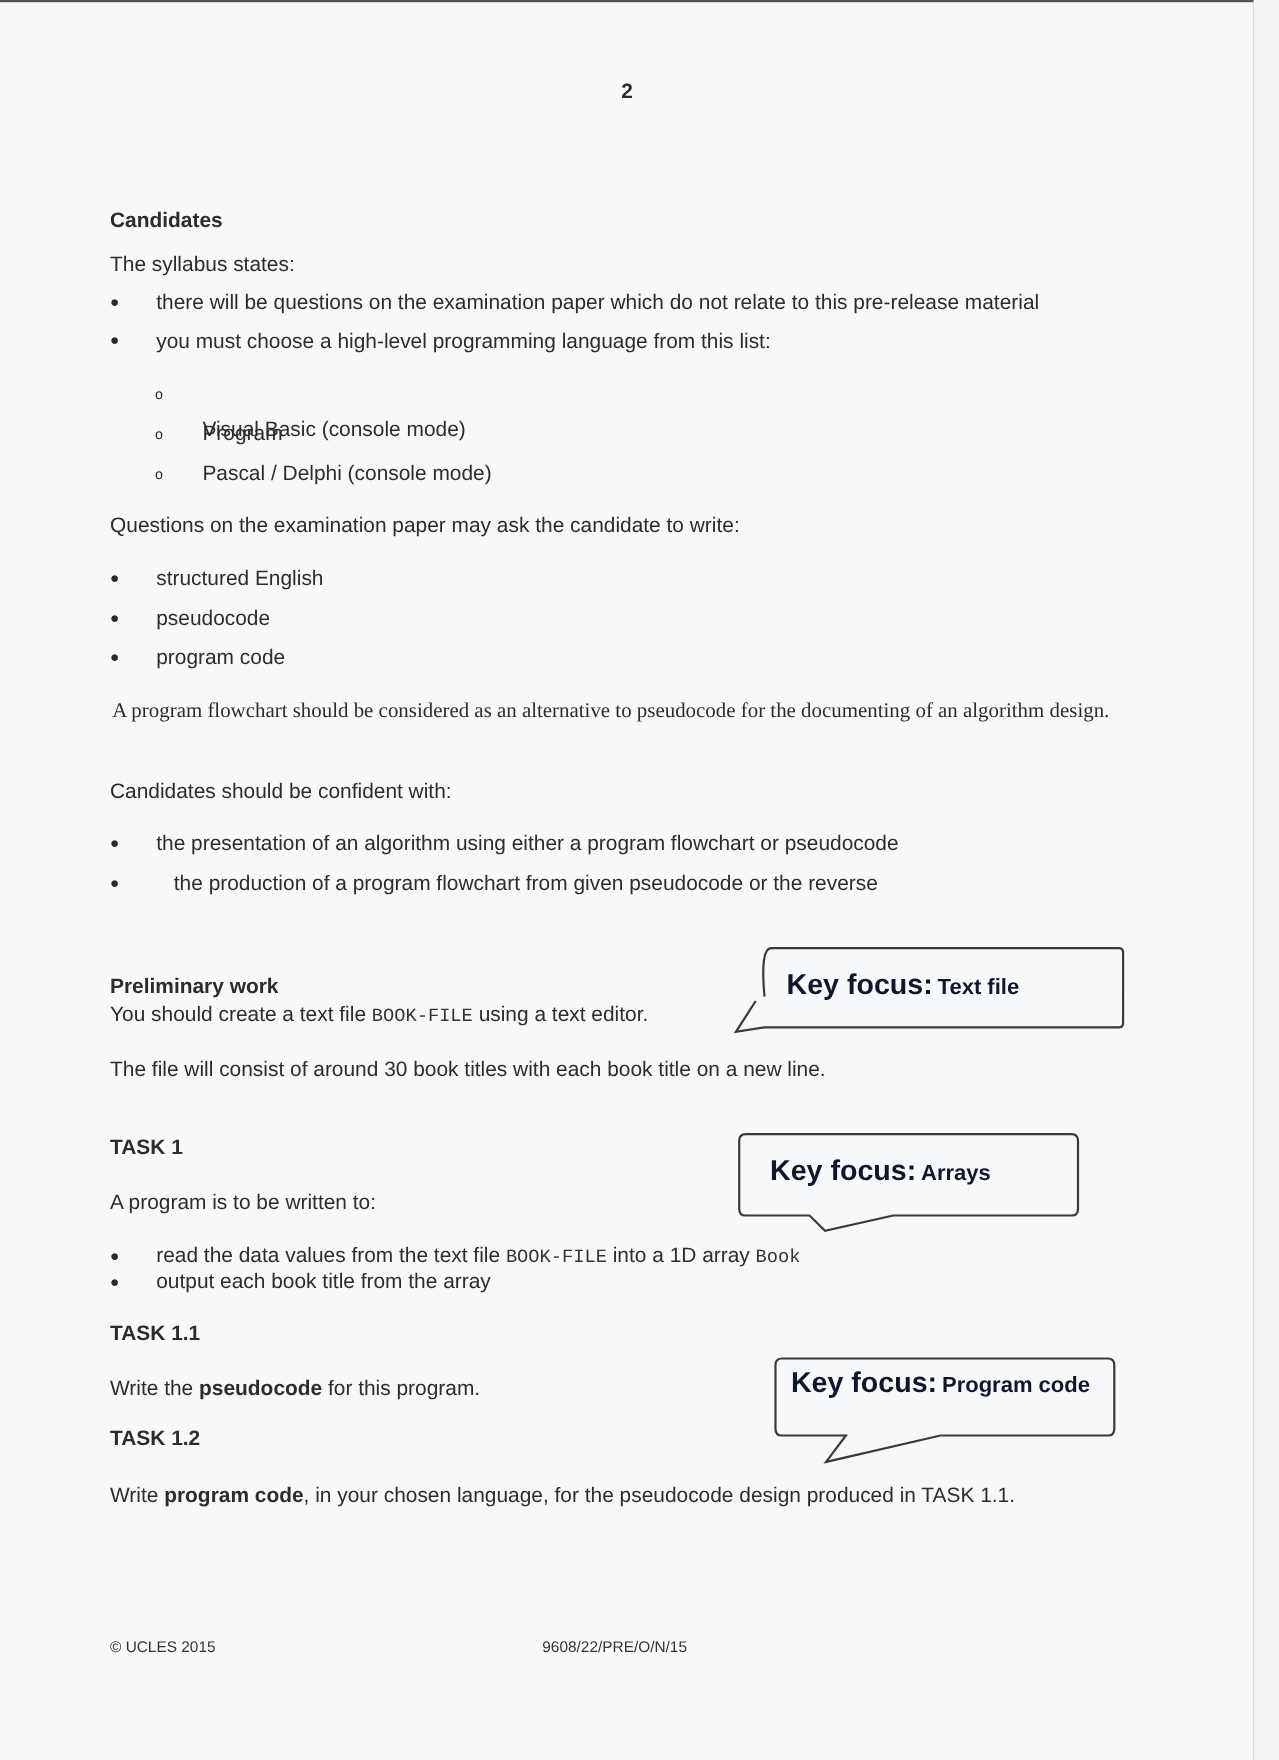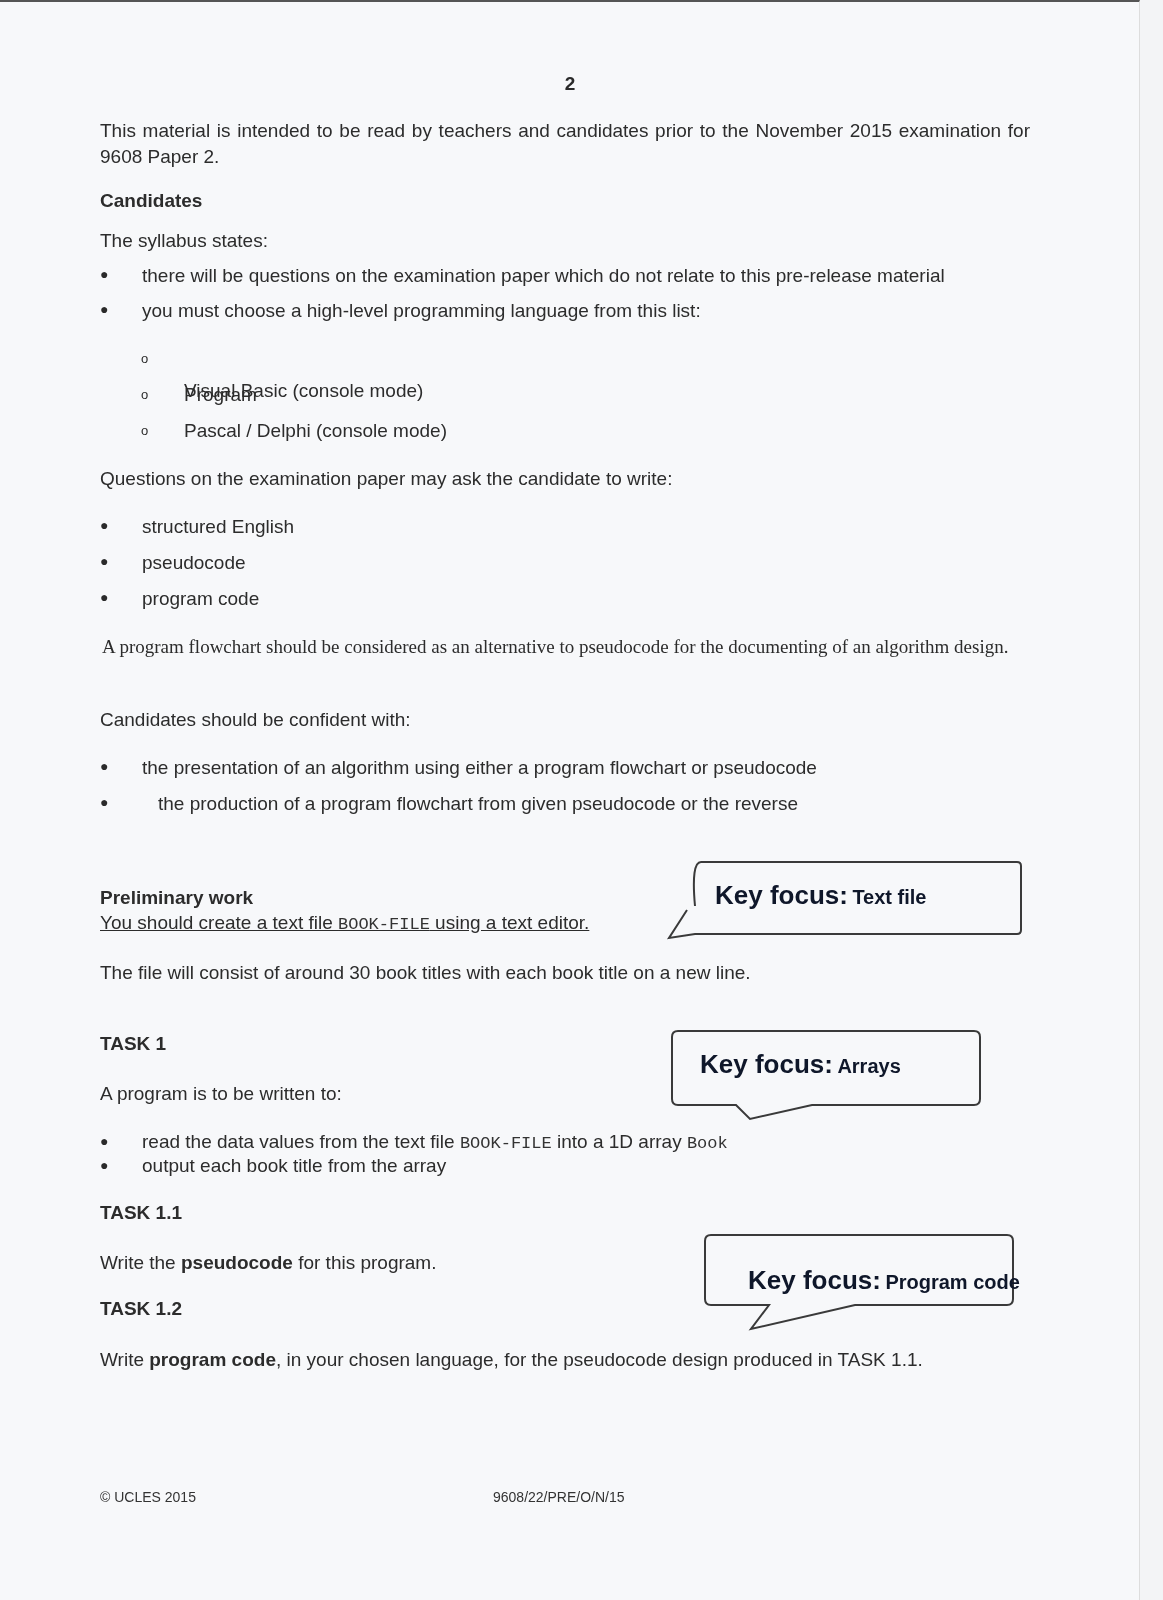--- a/index.html
+++ b/index.html
@@ -36,21 +36,20 @@
   .callout .kv { font-size: 20px; font-weight: bold; }
   .footer { font-size: 14px; color: #333; }
 </style>
 </head>
 <body>
 
 <div class="page">
 
   <div class="abs page-num">2</div>
 
-  <div class="abs body-text" style="left:100px; top:116px; width:930px; text-align:justify;">This material is intended to be read by teachers and candidates prior to the November 2015 examination for 9608 Paper 2.</div>
 
   <div class="abs heading" style="left:100px; top:188px;">Candidates</div>
 
   <div class="abs body-text" style="left:100px; top:226px;text-align:center;">The syllabus states:</div>
 
   <div class="bullet" style="left:100px; top:264px;">●</div>
   <div class="abs body-text" style="left:142px; top:261px;">there will be questions on the examination paper which do not relate to this pre-release material</div>
   <div class="bullet" style="left:100px; top:299px;">●</div>
   <div class="abs body-text" style="left:142px; top:296px;">you must choose a high-level programming language from this list:</div>
 
@@ -73,21 +72,21 @@
   <div class="abs body-text" style="left:102px; top:632px; width:935px;font-family:Liberation Serif, serif;">A program flowchart should be considered as an alternative to pseudocode for the documenting of an algorithm design.</div>
 
   <div class="abs body-text" style="left:100px; top:705px;">Candidates should be confident with:</div>
 
   <div class="bullet" style="left:100px; top:756px;">●</div>
   <div class="abs body-text" style="left:142px; top:753px;">the presentation of an algorithm using either a program flowchart or pseudocode</div>
   <div class="bullet" style="left:100px; top:792px;">●</div>
   <div class="abs body-text" style="left:142px; top:789px;margin-left:16px;">the production of a program flowchart from given pseudocode or the reverse</div>
 
   <div class="abs heading" style="left:100px; top:885px;">Preliminary work</div>
-  <div class="abs body-text" style="left:100px; top:908px; white-space:nowrap;text-decoration:underline;">
+  <div class="abs body-text" style="left:100px; top:908px; white-space:nowrap;">
     <span>You should create a text file </span><span class="mono">BOOK-FILE</span><span> using a text editor.</span>
   </div>
   <div class="abs body-text" style="left:100px; top:958px;">The file will consist of around 30 book titles with each book title on a new line.</div>
 
   <div class="callout" style="left:665px; top:858px; width:360px; height:80px;">
     <svg width="360" height="80">
       <path d="M36,20 L36,4 Q36,2 40,2 L352,2 Q356,2 356,6 L356,70 Q356,74 352,74 L26,74 L2,76 L30,42 L28,52 Z" fill="none" stroke="none"></path>
       <path d="M30,46 Q26,2 36,2 L352,2 Q356,2 356,6 L356,70 Q356,74 352,74 L30,74 L4,78 L22,50" fill="#f7f8fa" stroke="#3a3a3a" stroke-width="2"></path>
     </svg>
     <div class="ctext" style="left:50px; top:20px;">
@@ -118,21 +117,21 @@
 
   <div class="abs heading" style="left:100px; top:1200px;">TASK 1.1</div>
   <div class="abs body-text" style="left:100px; top:1248px; white-space:nowrap;">
     <span>Write the </span><span class="bold">pseudocode</span><span> for this program.</span>
   </div>
 
   <div class="callout" style="left:705px; top:1231px; width:312px; height:100px;">
     <svg width="312" height="100">
       <path d="M6,2 L302,2 Q308,2 308,8 L308,66 Q308,72 302,72 L150,72 L46,96 L64,72 L6,72 Q0,72 0,66 L0,8 Q0,2 6,2 Z" fill="#f7f8fa" stroke="#3a3a3a" stroke-width="2"></path>
     </svg>
-    <div class="ctext" style="left:14px; top:32px;margin-left:29px;">
+    <div class="ctext" style="left:14px; top:8px;">
       <span class="kf">Key focus:</span>
       <span class="kv">Program code</span>
     </div>
   </div>
 
   <div class="abs heading" style="left:100px; top:1296px;">TASK 1.2</div>
   <div class="abs body-text" style="left:100px; top:1345px; white-space:nowrap;">
     <span>Write </span><span class="bold">program code</span><span>, in your chosen language, for the pseudocode design produced in TASK 1.1.</span>
   </div>
 

